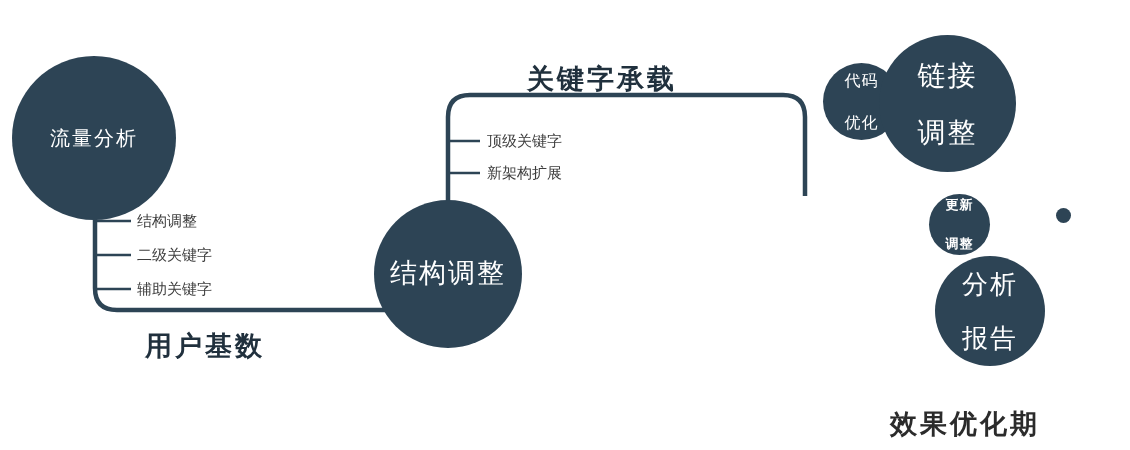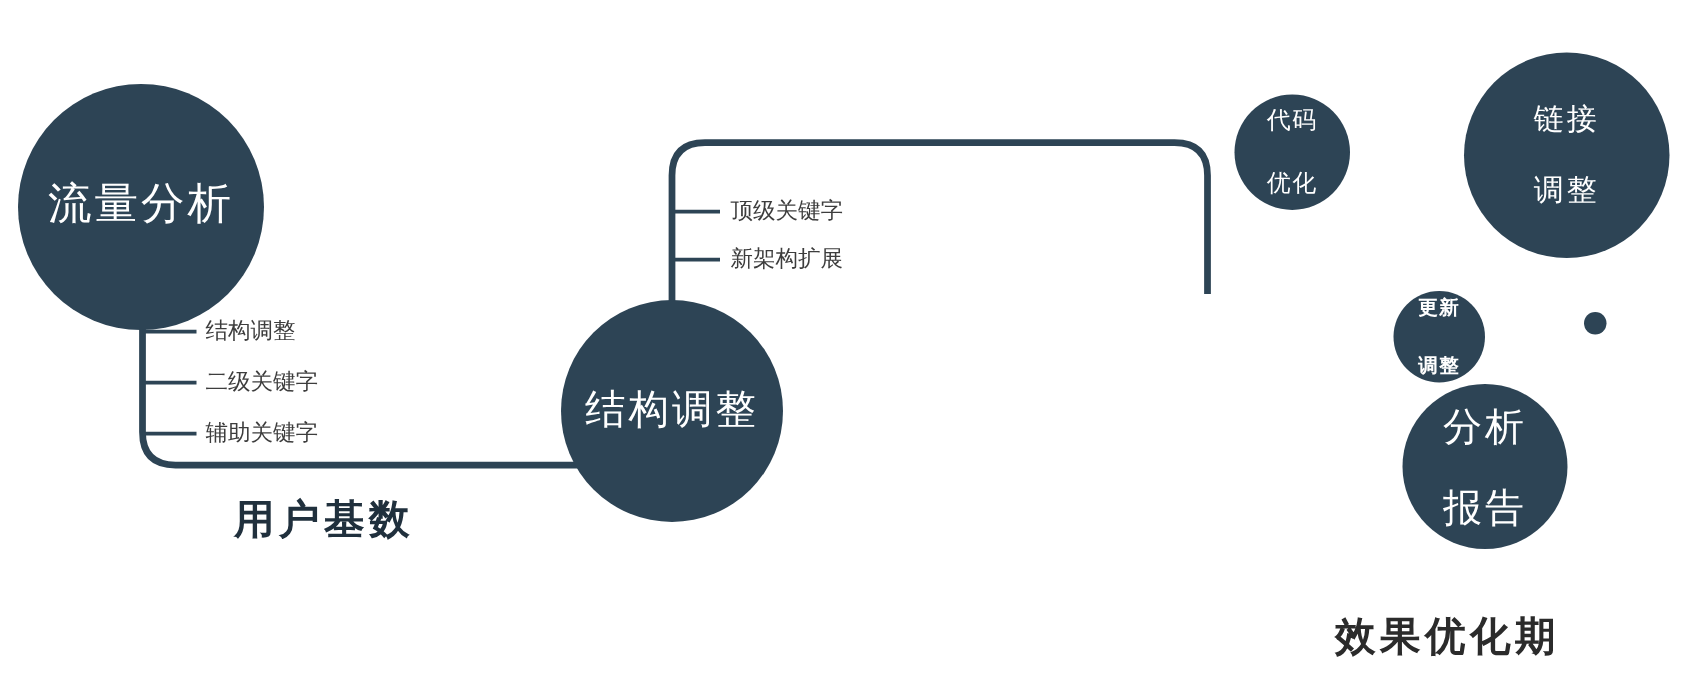--- a/index.html
+++ b/index.html
@@ -40,39 +40,39 @@
     color: #ffffff;
     display: flex;
     flex-direction: column;
     align-items: center;
     justify-content: center;
     text-align: center;
     line-height: 1.25;
     letter-spacing: 2px;
     gap: 22px;
   }
-  .node-traffic   { left: 12px;  top: 56px;  width: 164px; height: 164px; font-size: 29px; font-family: Liberation Mono, monospace; }
+  .node-traffic   { left: 12px;  top: 56px;  width: 164px; height: 164px; font-size: 20px; }
   .node-structure { left: 374px; top: 200px; width: 148px; height: 148px; font-size: 27px; }
   .node-data      { left: 766px; top: 182px; width: 110px; height: 110px; font-size: 26px; }
   .node-code      { left: 823px; top: 63px;  width: 77px;  height: 77px;  font-size: 16px; letter-spacing: 1px; }
-  .node-link      { left: 976px; top: 35px;  width: 137px; height: 137px; font-size: 20px; }
+  .node-link      { left: 879px; top: 35px;  width: 137px; height: 137px; font-size: 28px; }
   .node-update    { left: 929px; top: 194px; width: 61px;  height: 61px;  font-size: 13px; font-weight: bold; letter-spacing: 1px; }
   .node-dot       { left: 1056px; top: 208px; width: 15px; height: 15px; }
   .node-report    { left: 935px; top: 256px; width: 110px; height: 110px; font-size: 26px; }
 
   .edge-label {
     position: absolute;
     font-weight: bold;
     color: var(--edge-label);
     font-size: 27px;
     letter-spacing: 3px;
     white-space: nowrap;
   }
   .label-keyword-carry { left: 527px; top: 61px; }
-  .label-user-base     { left: 156px; top: 328px; }
+  .label-user-base     { left: 145px; top: 328px; }
 
   .branch-label {
     position: absolute;
     font-size: 15px;
     font-weight: 500;
     color: var(--branch-label);
     white-space: nowrap;
     transform: translateY(-50%);
   }
   .bl-t0 { left: 137px; top: 221px; }
@@ -134,20 +134,21 @@
     <span>调整</span>
   </div>
 
   <div class="node node-dot"></div>
 
   <div class="node node-report">
     <span>分析</span>
     <span>报告</span>
   </div>
 
+  <div class="edge-label label-keyword-carry">关键字承载</div>
   <div class="edge-label label-user-base">用户基数</div>
 
   <div class="branch-label bl-t0">结构调整</div>
   <div class="branch-label bl-t1">二级关键字</div>
   <div class="branch-label bl-t2">辅助关键字</div>
 
   <div class="branch-label bl-s0">顶级关键字</div>
   <div class="branch-label bl-s1">新架构扩展</div>
 
   <div class="footer-label">效果优化期</div>

